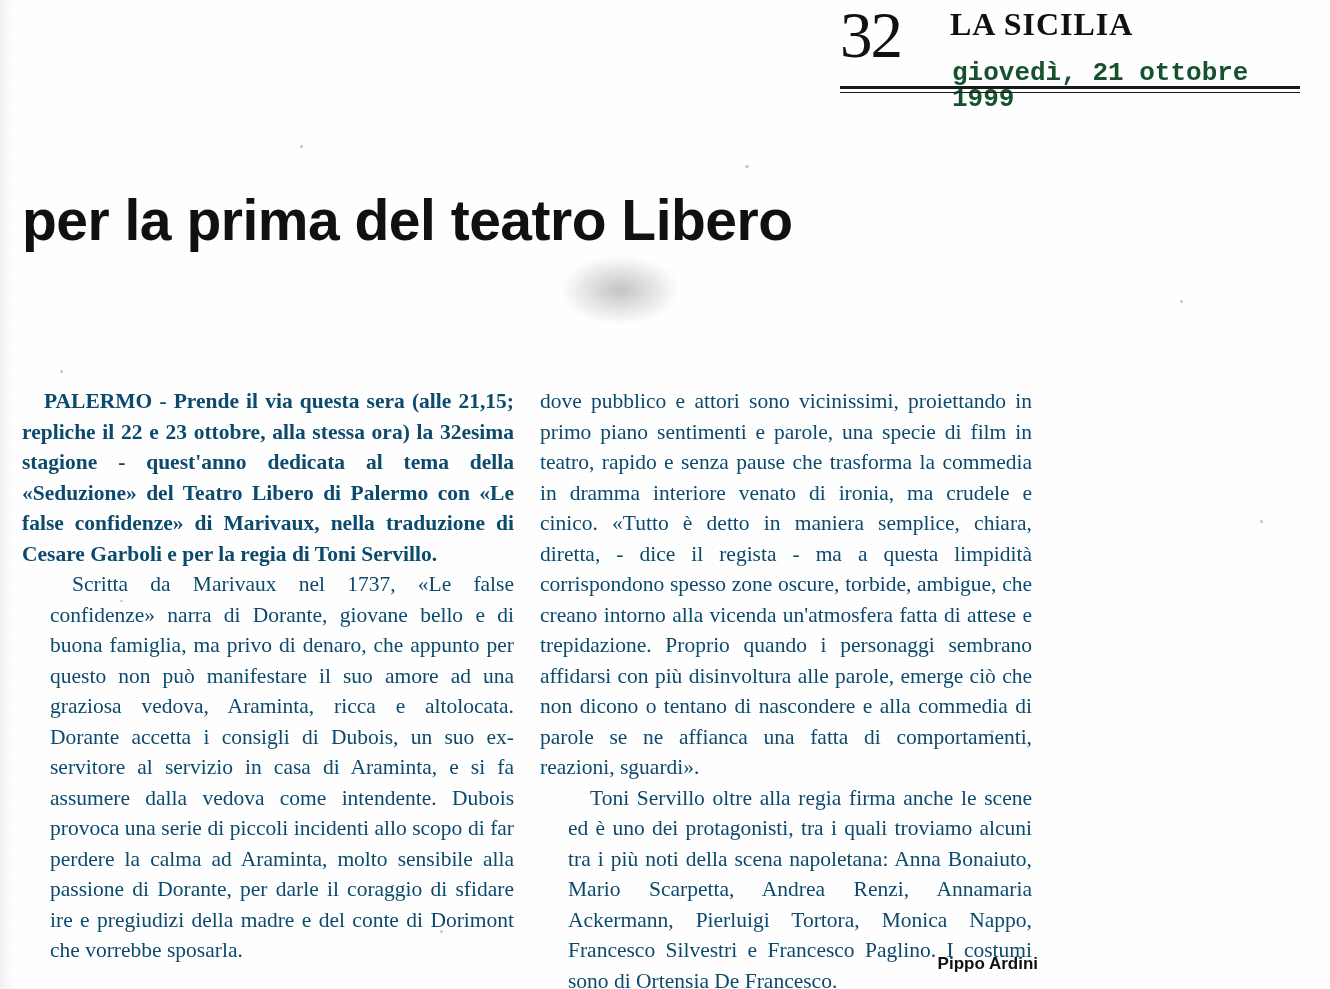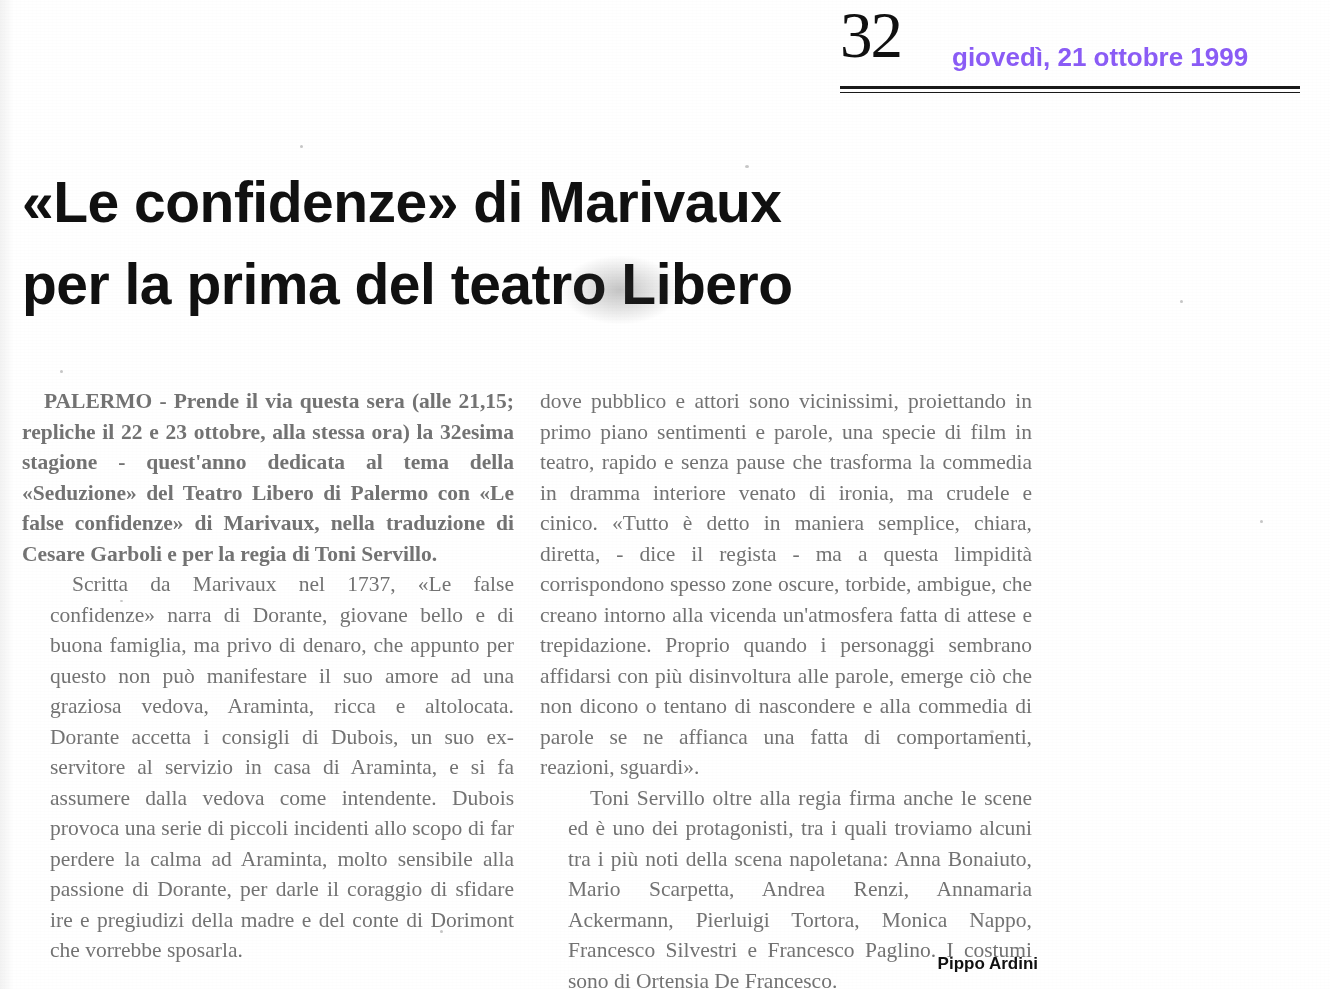--- a/index.html
+++ b/index.html
@@ -42,26 +42,26 @@
     font-family: "Liberation Serif", serif;
     font-weight: bold;
     font-size: 32px;
     line-height: 32px;
     letter-spacing: 1px;
     color: #111;
   }
   #masthead-date {
     position: absolute;
     left: 112px;
-    top: 40px;
-    font-family: Liberation Sans, sans-serif;
+    top: 56px;
+    font-family: Liberation Mono, monospace;
     font-weight: bold;
     font-size: 26px;
     line-height: 26px;
-    color: #8b5cf6;
+    color: #14532d;
   }
   #masthead-rule {
     position: absolute;
     left: 840px;
     top: 86px;
     width: 460px;
     height: 0;
     border-top: 3px solid #1a1a1a;
     border-bottom: 1px solid #1a1a1a;
     height: 3px;
@@ -102,21 +102,21 @@
   }
   .column.left { left: 0px; }
   .column.right { left: 518px; }
 
   .column p {
     margin: 0;
     font-family: "Liberation Serif", serif;
     font-size: 21.5px;
     line-height: 30.5px;
     text-align: justify;
-    color: #737373;
+    color: #0c4a6e;
     hyphens: manual;
   }
   .column p.indent {
     text-indent: 22px;
   }
   .column p + p {
     margin-top: 0px;
     margin-left: 28px;
   }
   .lead-in {
@@ -172,26 +172,26 @@
     left: 0; top: 0; bottom: 0; width: 14px;
     background: linear-gradient(to right, rgba(0,0,0,0.05), rgba(0,0,0,0));
     pointer-events: none;
   }
 </style>
 </head>
 <body>
 
 <div id="masthead">
   <div id="page-number">32</div>
+  <div id="masthead-title">LA SICILIA</div>
   <div id="masthead-date">giovedì, 21 ottobre 1999</div>
 </div>
 <div id="masthead-rule"></div>
 
 <div id="headline">
-  <div class="hl-line first">«Le confidenze» di Marivaux</div>
   <div class="hl-line second">per la prima del teatro Libero</div>
 </div>
 
 <div id="article-body">
 
   <div class="column left">
     <p class="lead"><span class="lead-in">PALERMO</span><span class="lead-in"> - </span><span>Prende il via questa sera (alle 21,15; repliche il 22 e 23 ottobre, alla stessa ora) la 32esima stagione - quest'anno dedicata al tema della «Seduzione» del Teatro Libero di Palermo con «Le false confidenze» di Marivaux, nella traduzione di Cesare Garboli e per la regia di Toni Servillo.</span></p>
     <p class="indent">Scritta da Marivaux nel 1737, «Le false confidenze» narra di Dorante, giovane bello e di buona famiglia, ma privo di denaro, che appunto per questo non può manifestare il suo amore ad una graziosa vedova, Araminta, ricca e altolocata. Dorante accetta i consigli di Dubois, un suo ex-servitore al servizio in casa di Araminta, e si fa assumere dalla vedova come intendente. Dubois provoca una serie di piccoli incidenti allo scopo di far perdere la calma ad Araminta, molto sensibile alla passione di Dorante, per darle il coraggio di sfidare ire e pregiudizi della madre e del conte di Dorimont che vorrebbe sposarla.</p>
   </div>
 

